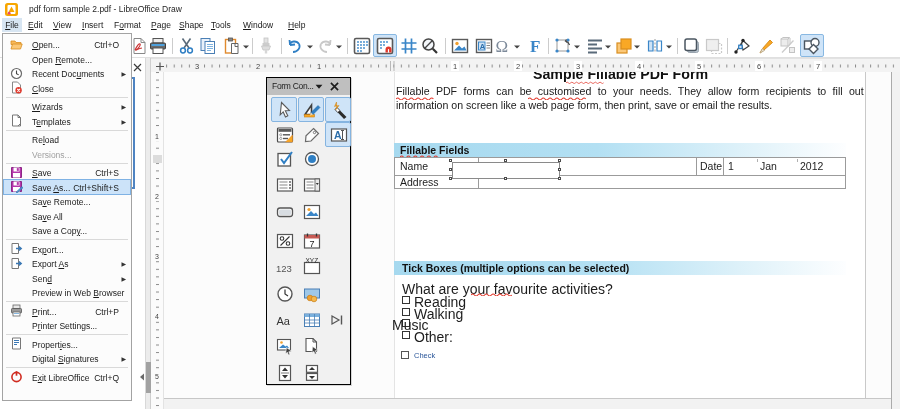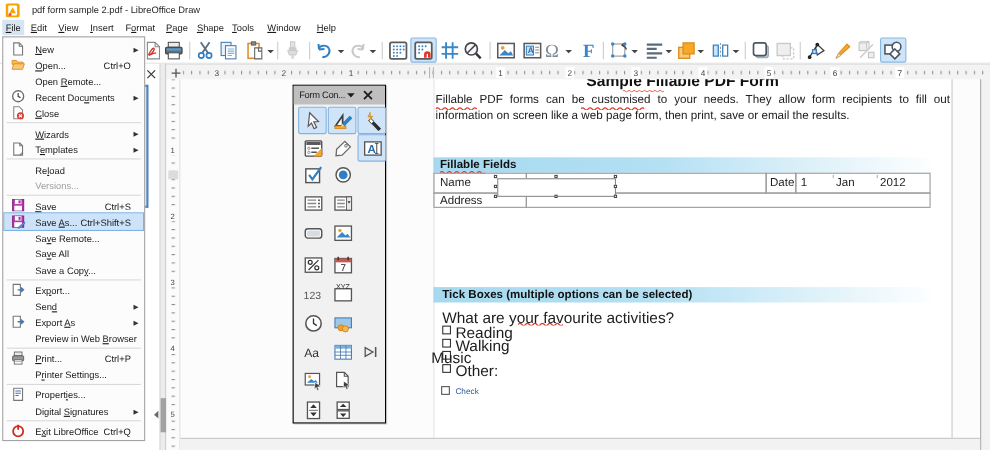--- a/index.html
+++ b/index.html
@@ -574,28 +574,20 @@
         <rect x="3.5" y="1.5" width="11" height="6.8" fill="#fff" stroke="#555" stroke-width="1.2"></rect>
         <rect x="3.5" y="9.5" width="11" height="6.8" fill="#fff" stroke="#555" stroke-width="1.2"></rect>
         <path d="M6 6 L9 3 L12 6z" fill="#333"></path>
         <path d="M6 12 L9 15 L12 12z" fill="#333"></path>
       </svg>
   </div>
 
   <div id="filemenu" class="abs">
     <div class="fitem">
         <svg class="ic" viewBox="0 0 13 13">
-          <path d="M2.5 1h5l3 3v8h-8z" fill="#fff" stroke="#777" stroke-width="1"></path>
-          <path d="M7.5 1v3h3" fill="none" stroke="#777" stroke-width="1"></path>
-        </svg>
-        <span class="lbl"><u>N</u>ew</span>
-        <span class="sub">▶</span>
-      </div>
-    <div class="fitem">
-        <svg class="ic" viewBox="0 0 13 13">
           <path d="M1 3h4l1 1.5h5v2h-10z" fill="#f9ba5b" stroke="#d98e1f" stroke-width="0.8"></path>
           <path d="M1 11 L2.5 6 H12.2 L10.5 11 Z" fill="#fbc878" stroke="#d98e1f" stroke-width="0.8"></path>
         </svg>
         <span class="lbl"><u>O</u>pen...</span>
         <span class="sc">Ctrl+O</span>
       </div>
     <div class="fitem">
         <span class="lbl">Open <u>R</u>emote...</span>
       </div>
     <div class="fitem">
@@ -667,29 +659,29 @@
       </div>
     <div class="fsep"></div>
     <div class="fitem">
         <svg class="ic" viewBox="0 0 13 13">
           <path d="M2 1.5h6.5v10H2z" fill="#fff" stroke="#777" stroke-width="1"></path>
           <path d="M6 6.5h5 M9 4.5l2.3 2-2.3 2" fill="none" stroke="#3a78b5" stroke-width="1.3"></path>
         </svg>
         <span class="lbl">Ex<u>p</u>ort...</span>
       </div>
     <div class="fitem">
-        <span class="lbl">Sen<u>d</u></span>
-        <span class="sub">▶</span>
-      </div>
-    <div class="fitem">
         <svg class="ic" viewBox="0 0 13 13">
           <path d="M2 1.5h6.5v10H2z" fill="#fff" stroke="#777" stroke-width="1"></path>
           <path d="M6 6.5h5 M9 4.5l2.3 2-2.3 2" fill="none" stroke="#3a78b5" stroke-width="1.3"></path>
         </svg>
         <span class="lbl">Export <u>A</u>s</span>
+        <span class="sub">▶</span>
+      </div>
+    <div class="fitem">
+        <span class="lbl">Sen<u>d</u></span>
         <span class="sub">▶</span>
       </div>
     <div class="fitem">
         <span class="lbl">Preview in Web <u>B</u>rowser</span>
       </div>
     <div class="fsep"></div>
     <div class="fitem">
         <svg class="ic" viewBox="0 0 13 13">
           <rect x="3" y="1" width="7" height="3.5" fill="#e8e8e8" stroke="#666" stroke-width="0.8"></rect>
           <rect x="1.5" y="4.5" width="10" height="4.5" rx="0.8" fill="#9a9a9a" stroke="#555" stroke-width="0.8"></rect>

